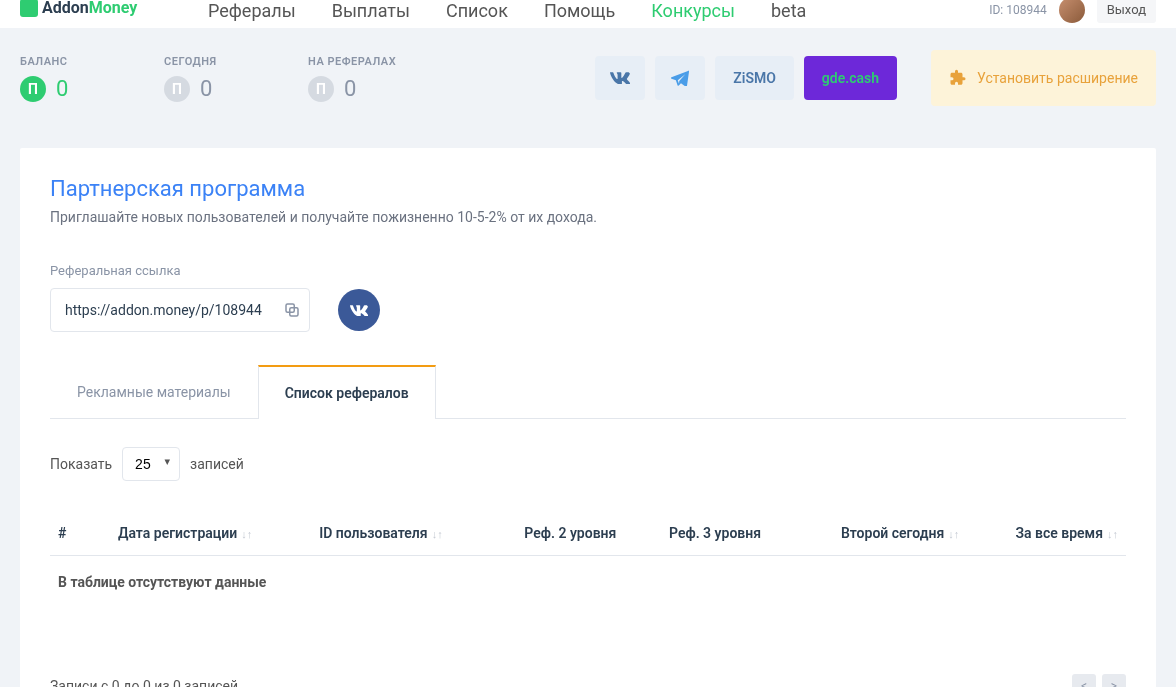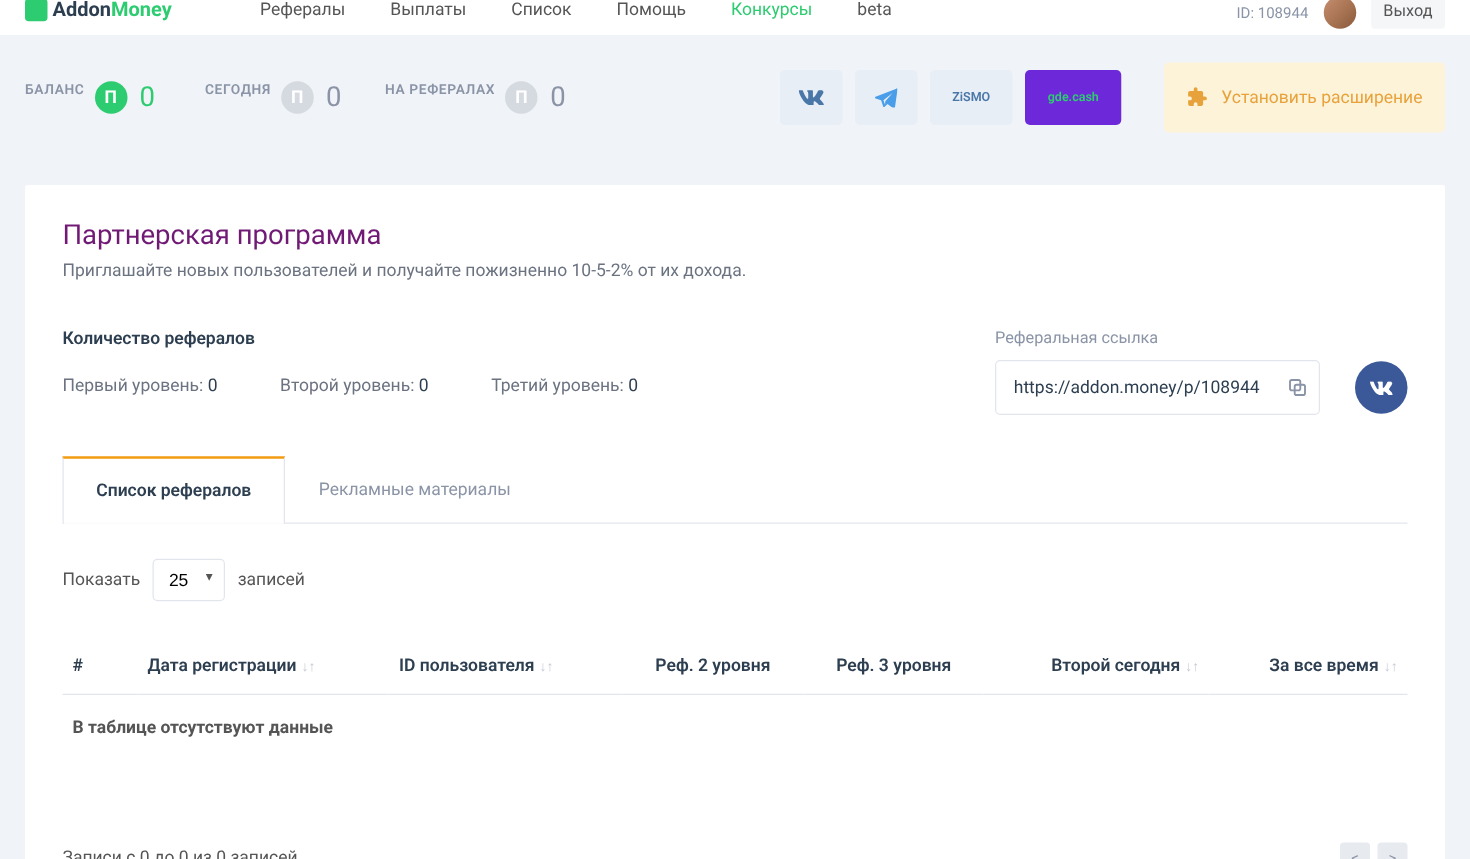--- a/index.html
+++ b/index.html
@@ -5,52 +5,52 @@
   * { box-sizing: border-box; margin: 0; padding: 0; }
   body { font-family: -apple-system, BlinkMacSystemFont, "Segoe UI", Roboto, Arial, sans-serif; background: #f0f3f7; color: #2c3e50; width: 1176px; }
   
   
   .header { background: #fff; height: 28px; display: flex; align-items: flex-start; padding: 0 20px; position: relative; }
   .logo { font-weight: 700; font-size: 16px; display: flex; align-items: center; gap: 4px; position: absolute; top: -2px; left: 20px; }
   .logo-icon { width: 18px; height: 18px; background: #2ecc71; border-radius: 3px; }
   .logo-text-1 { color: #2c3e50; }
   .logo-text-2 { color: #2ecc71; }
   .nav { display: flex; margin-left: 170px; gap: 0; }
-  .nav-item { padding: 0 18px 8px; color: #555; font-size: 14px; cursor: pointer; }
+  .nav-item { padding: 0 18px 8px; color: #555; font-size: 18px; cursor: pointer; }
   .nav-item.active { color: #2ecc71; }
   .header-right { position: absolute; right: 20px; top: -4px; display: flex; align-items: center; gap: 12px; }
   .user-id { font-size: 12px; color: #8a94a6; }
   .avatar { width: 26px; height: 26px; border-radius: 50%; background: linear-gradient(135deg,#c89070,#8a5a3a); }
   .logout { font-size: 13px; color: #555; padding: 6px 10px; background:#f5f6f8; border-radius:3px;}
   
   
   .stats-bar { display: flex; align-items: center; padding: 22px 20px; gap: 34px; }
-  .stat { display: flex; flex-direction: row; gap: 8px; min-width:110px;}
+  .stat { display: flex; flex-direction: column; gap: 8px; min-width:110px;}
   .stat-label { font-size: 11px; color: #8a94a6; letter-spacing: 0.5px; font-weight:600;}
   .stat-value-row { display: flex; align-items: center; gap: 10px; }
   .p-badge { width: 26px; height: 26px; border-radius: 50%; display: flex; align-items: center; justify-content: center; font-size: 14px; font-weight: 700; color: #fff; }
   .p-green { background: #2ecc71; }
   .p-grey { background: #d5dae1; }
   .stat-num { font-size: 22px; color: #2c3e50; }
   .stat-num.green { color: #2ecc71; }
   .stat-num.grey { color: #8a94a6; }
   .spacer { flex: 1; }
   .social-btns { display: flex; gap: 10px; }
   .sq-btn { width: 50px; height: 44px; border-radius: 4px; display: flex; align-items: center; justify-content: center; cursor: pointer; font-size:16px;}
   .vk-btn { background: #e7eef6; color: #4a76a8; font-weight:700;}
   .tg-btn { background: #e7eef6; color: #4a9de8; }
-  .link-btn { height: 44px; padding: 0 18px; border-radius: 4px; display: flex; align-items: center; font-size: 10px; cursor: pointer; text-align: right; }
+  .link-btn { height: 44px; padding: 0 18px; border-radius: 4px; display: flex; align-items: center; font-size: 14px; cursor: pointer; text-align: right; }
   .zismo { background: #e7eef6; color: #4a76a8; font-weight:600;}
   .gdecash { background: #6d28d9; color: #2ecc71; font-weight:600;}
   .install-btn { background: #fdf3d9; color: #e8a23b; height: 56px; padding: 0 18px; border-radius: 4px; display: flex; align-items: center; gap: 10px; font-size: 14px; cursor: pointer; }
   .puzzle-icon { width: 18px; height: 18px; }
   
   
   .card { background: #fff; margin: 20px; padding: 28px 30px 30px; border-radius: 2px; }
-  .card-title { font-size: 22px; color: #701a75; margin-bottom: 8px; font-weight:400;}
+  .card-title { font-size: 22px; color: #3b82f6; margin-bottom: 8px; font-weight:400;}
   .card-subtitle { font-size: 14px; color: #6b7280; margin-bottom: 38px; }
   
   .ref-section { display: flex; justify-content: space-between; margin-bottom: 32px; }
   .ref-counts { }
   .ref-counts-title { font-size: 14px; color: #2c3e50; font-weight: 600; margin-bottom: 22px; }
   .levels { display: flex; gap: 50px; }
   .level { font-size: 14px; color: #6b7280; }
   .level-val { color: #2c3e50; }
   
   .ref-link-box { }
@@ -152,59 +152,42 @@
       </svg>
     <span>Установить расширение</span>
   </div>
 </div>
 
 <div class="card">
   <h1 class="card-title">Партнерская программа</h1>
   <p class="card-subtitle">Приглашайте новых пользователей и получайте пожизненно 10-5-2% от их дохода.</p>
 
   <div class="ref-section">
-    <div class="ref-counts">
-      <div class="ref-counts-title">Количество рефералов</div>
-      <div class="levels">
-        <div class="level">
-          <span>Первый уровень:</span>
-          <span class="level-val">0</span>
-        </div>
-        <div class="level">
-          <span>Второй уровень:</span>
-          <span class="level-val">0</span>
-        </div>
-        <div class="level">
-          <span>Третий уровень:</span>
-          <span class="level-val">0</span>
-        </div>
-      </div>
-    </div>
     <div class="ref-link-box">
       <div class="ref-link-label">Реферальная ссылка</div>
       <div class="ref-link-row">
         <div class="ref-link-input">
           <span>https://addon.money/p/108944</span>
           <svg class="copy-icon" viewBox="0 0 24 24" fill="none" stroke="currentColor" stroke-width="2">
               <rect x="9" y="9" width="11" height="11" rx="2"></rect>
               <rect x="4" y="4" width="11" height="11" rx="2"></rect>
             </svg>
         </div>
         <div class="vk-circle">
           <svg width="18" height="11" viewBox="0 0 24 14" fill="currentColor">
               <path d="M23 1c.2-.5 0-1-.8-1h-2.6c-.7 0-1 .4-1.2.8 0 0-1.3 3.2-3.2 5.3-.6.6-.9.8-1.2.8-.2 0-.4-.2-.4-.8V1c0-.7-.2-1-.8-1H8.7c-.4 0-.7.3-.7.6 0 .6 1 .8 1.1 2.6v4c0 .9-.2 1-.5 1-.9 0-3-3.3-4.3-7C4 .3 3.8 0 3.1 0H.5C-.3 0 .1.4.1.8c0 .7.9 4.3 4.2 9 2.2 3.2 5.3 5 8.1 5 1.7 0 1.9-.4 1.9-1v-2.4c0-.8.2-.9.7-.9.4 0 1.1.2 2.7 1.8 1.9 1.9 2.2 2.7 3.2 2.7h2.6c.8 0 1.2-.4 1-1.1-.6-1.8-3.9-4.9-4-5.1-.4-.5-.3-.8 0-1.3 0 0 3.2-4.5 3.5-6z"></path>
             </svg>
         </div>
       </div>
     </div>
   </div>
 
   <div class="tabs">
+    <div class="tab">Рекламные материалы</div>
     <div class="tab active">Список рефералов</div>
-    <div class="tab">Рекламные материалы</div>
   </div>
 
   <div class="table-controls">
     <span>Показать</span>
     <span class="select-wrap">
       <select class="select">
         <option>25</option>
       </select>
     </span>
     <span>записей</span>

